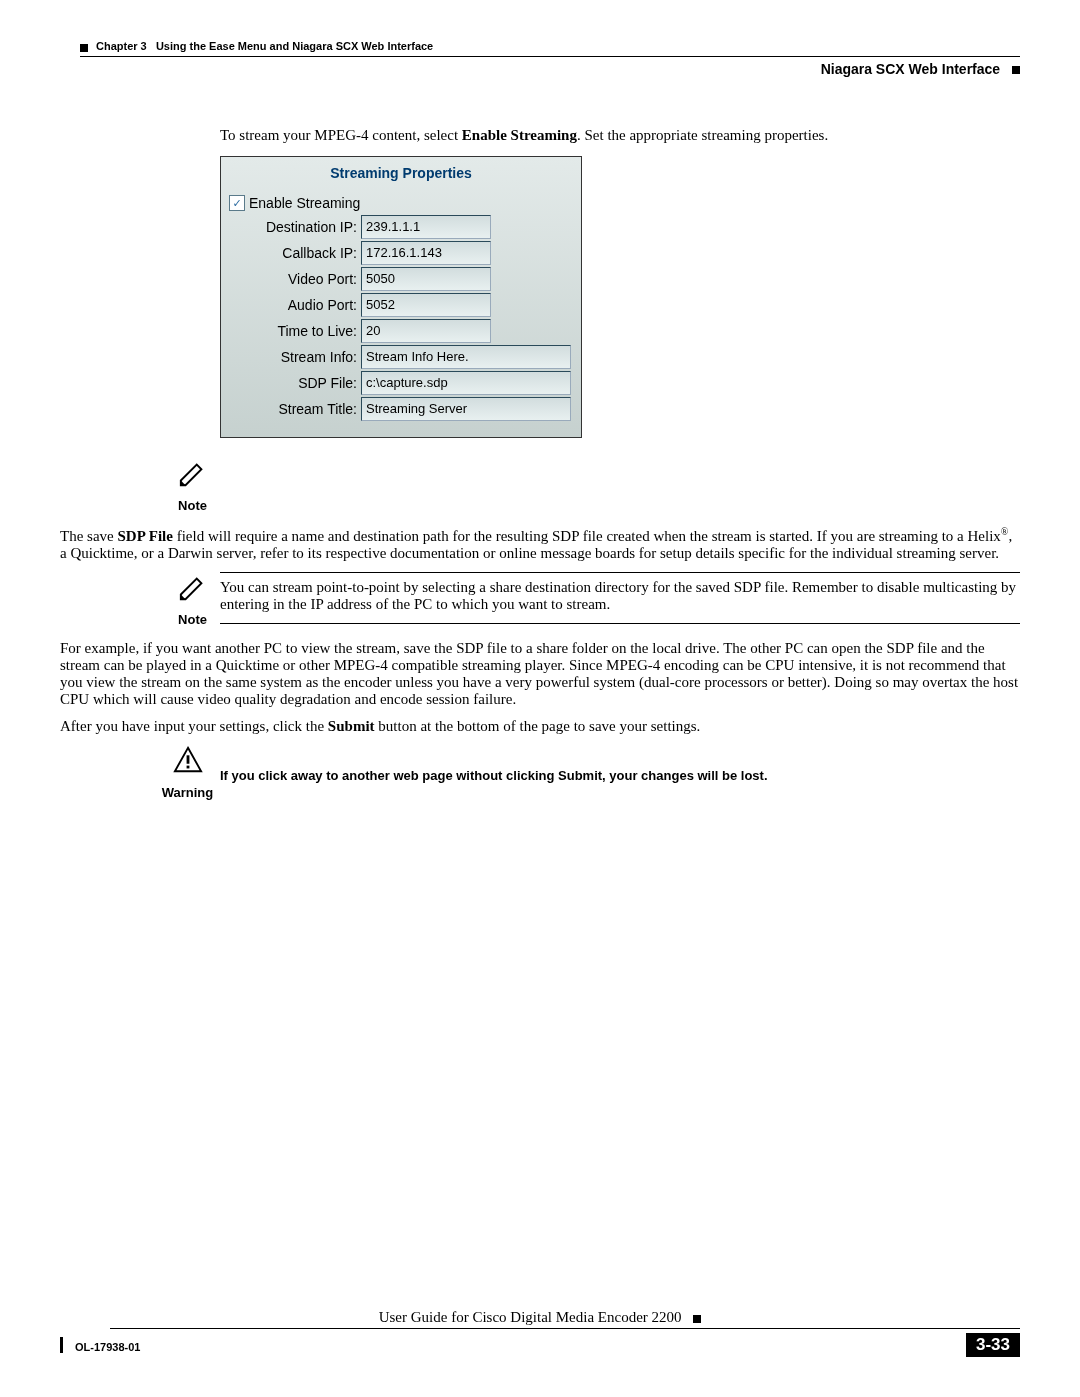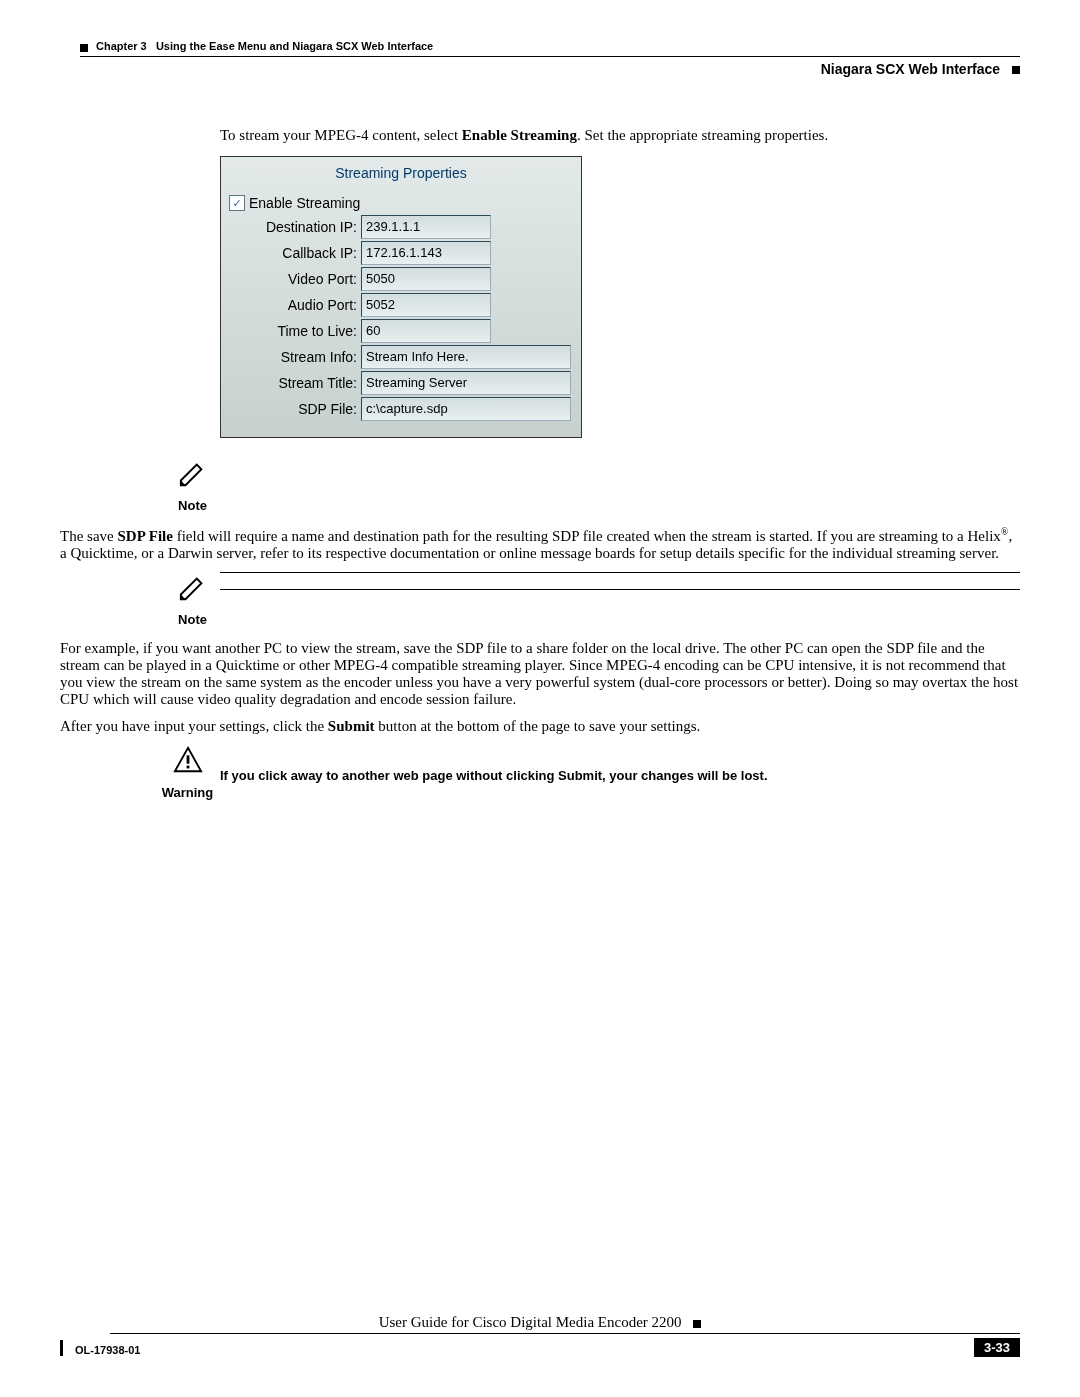--- a/index.html
+++ b/index.html
@@ -58,21 +58,21 @@
     border: 1px solid #333;
     width: 360px;
     background: linear-gradient(#e3eae9, #c6d1cf);
     font-family: "Segoe UI", Tahoma, Arial, sans-serif;
     font-size: 14px;
     color: #000;
     margin-bottom: 20px;
   }
   .sp-title {
     text-align: center;
-    font-weight: normal;
+    font-weight: bold;
     color: #003b6f;
     padding: 8px 0 10px 0;
     border-bottom: 0;
   }
   .sp-body { padding: 4px 8px 14px 8px; }
   .sp-check-row {
     display:flex; align-items:center; gap:4px; margin-bottom:4px;
   }
   .sp-check {
     width:14px; height:14px; background:#fff; border:1px solid #5a7a8a;
@@ -159,21 +159,21 @@
   .footer-guide { text-align:center; flex:1; }
   .footer-guidesq { display:inline-block; width:8px; height:8px; background:#000; margin-left:8px; vertical-align:middle;}
   .footer-left {
     display:flex; align-items:flex-end; gap:12px;
   }
   .footer-left .bar { width:3px; height:16px; background:#000; }
   .page-badge {
     background:#000; color:#fff;
     font-family: Arial, Helvetica, sans-serif;
     font-weight: bold;
-    font-size: 13px;
+    font-size: 17px;
     padding: 2px 10px;
     display:inline-block;
   }
 
   b { font-weight: bold; }
   sup { font-size: 10px; }
 </style>
 </head>
 <body>
 
@@ -213,33 +213,33 @@
         <div class="sp-row">
           <label>Video Port:</label>
           <div class="inp">5050</div>
         </div>
         <div class="sp-row">
           <label>Audio Port:</label>
           <div class="inp">5052</div>
         </div>
         <div class="sp-row">
           <label>Time to Live:</label>
-          <div class="inp">60</div>
+          <div class="inp">20</div>
         </div>
         <div class="sp-row">
           <label>Stream Info:</label>
           <div class="inp wide">Stream Info Here.</div>
         </div>
         <div class="sp-row">
+          <label>SDP File:</label>
+          <div class="inp wide">c:\capture.sdp</div>
+        </div>
+        <div class="sp-row">
           <label>Stream Title:</label>
           <div class="inp wide">Streaming Server</div>
-        </div>
-        <div class="sp-row">
-          <label>SDP File:</label>
-          <div class="inp wide">c:\capture.sdp</div>
         </div>
       </div>
     </div>
   </div>
 
   <div class="note-block" style="margin-left:105px;">
     <div class="note-icon-col">
       <span class="note-icon">
         <svg viewBox="0 0 32 32">
             <path d="M3 24 L20 7 L25 12 L8 29 L3 29 Z" fill="none" stroke="#000" stroke-width="2"></path>
@@ -258,20 +258,21 @@
     <div class="note-icon-col">
       <span class="note-icon">
         <svg viewBox="0 0 32 32">
             <path d="M3 24 L20 7 L25 12 L8 29 L3 29 Z" fill="none" stroke="#000" stroke-width="2"></path>
             <path d="M3 29 L3 24 L8 29 Z" fill="#000"></path>
           </svg>
       </span>
       <div class="note-label">Note</div>
     </div>
     <div class="note-text-col">
+      <span>You can stream point-to-point by selecting a share destination directory for the saved SDP file. Remember to disable multicasting by entering in the IP address of the PC to which you want to stream.</span>
       <div style="border-top:1px solid #000; margin-top:10px;"></div>
     </div>
   </div>
 
   <div class="content-indent para">For example, if you want another PC to view the stream, save the SDP file to a share folder on the local drive. The other PC can open the SDP file and the stream can be played in a Quicktime or other MPEG-4 compatible streaming player. Since MPEG-4 encoding can be CPU intensive, it is not recommend that you view the stream on the same system as the encoder unless you have a very powerful system (dual-core processors or better). Doing so may overtax the host CPU which will cause video quality degradation and encode session failure.</div>
 
   <div class="content-indent para">
     <span>After you have input your settings, click the </span><b>Submit</b><span> button at the bottom of the page to save your settings.</span>
   </div>
 

